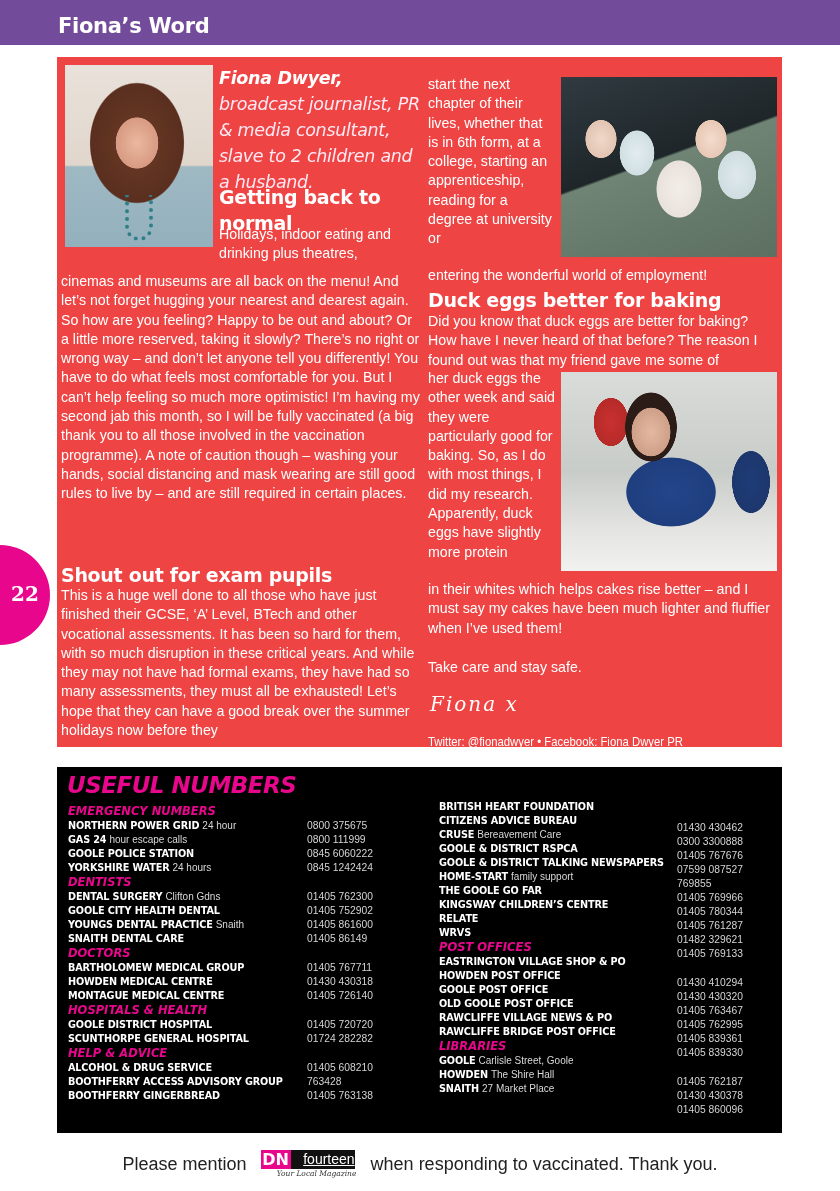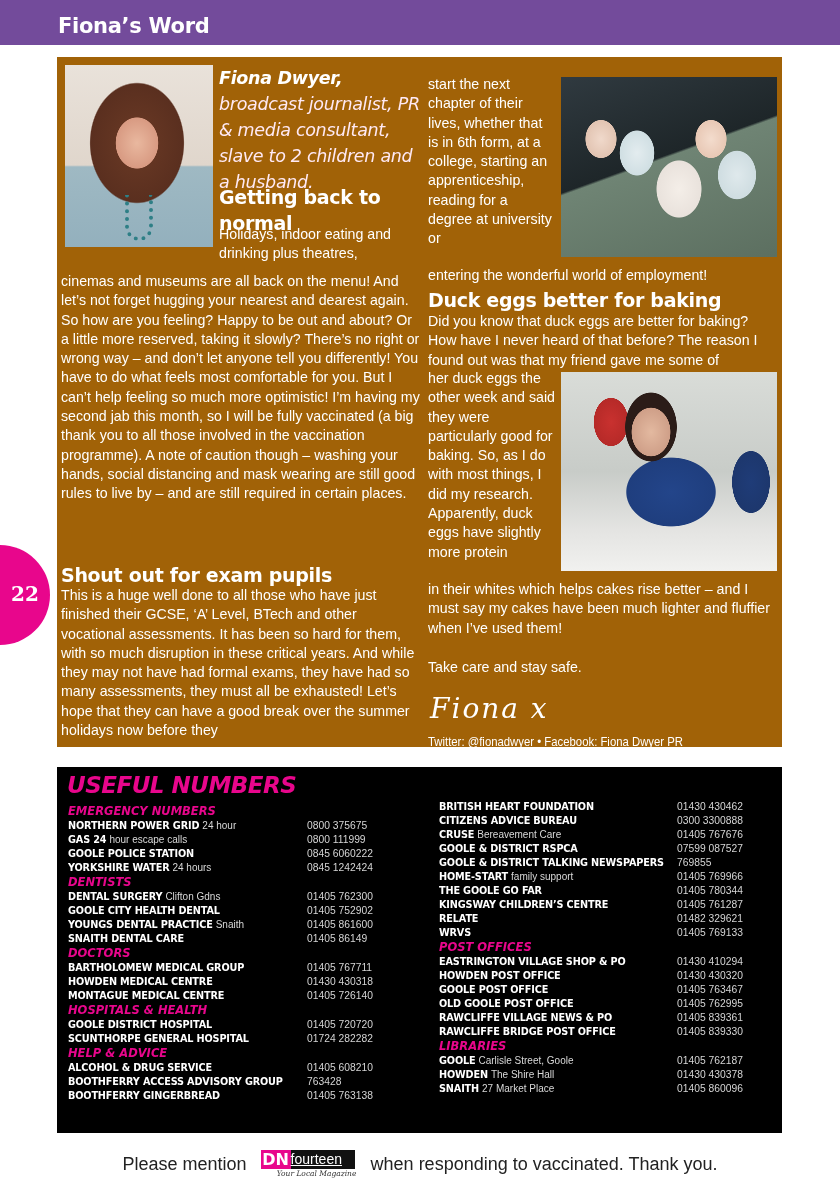--- a/index.html
+++ b/index.html
@@ -2,21 +2,21 @@
 <html><head>
 <meta charset="utf-8">
 <style>
   * { box-sizing: border-box; margin: 0; padding: 0; }
   html, body { width: 840px; height: 1191px; background: #ffffff; overflow: hidden; }
   body { position: relative; font-family: "Liberation Sans", "DejaVu Sans", sans-serif; }
 
   .header-band { position: absolute; left: 0; top: 0; width: 840px; height: 45px; background: #734b9b; }
   .header-title { position: absolute; left: 58px; top: 14px; color: #fff; font-family: "DejaVu Sans", sans-serif; font-weight: bold; font-size: 21px; letter-spacing: -0.3px; }
 
-  .pink-panel { position: absolute; left: 57px; top: 57px; width: 725px; height: 690px; background: #a16207; color: #fff; }
+  .pink-panel { position: absolute; left: 57px; top: 57px; width: 725px; height: 690px; background: #ef4444; color: #fff; }
   .col-left { position: absolute; left: 4px; top: 0; width: 356px; height: 690px; }
   .col-right { position: absolute; left: 371px; top: 0; width: 350px; height: 544px; margin-top: 13px; }
 
   .photo-fiona { position: absolute; left: 4px; top: 8px; width: 148px; height: 182px;
     background: radial-gradient(ellipse 30px 36px at 72px 78px, #e9b89f 0%, #d89a82 70%, transparent 72%),
                 radial-gradient(ellipse 58px 74px at 72px 78px, #6b3a25 0%, #5a2f1f 80%, transparent 82%),
                 linear-gradient(180deg, #e9e2da 0%, #e0d6cc 55%, #9fb9c3 56%, #93b0bd 100%); }
   .photo-necklace { position: absolute; left: 60px; top: 130px; width: 28px; height: 46px; border: 4px dotted #2e7f86; border-top: none; border-radius: 0 0 14px 14px; }
 
   .bio { position: absolute; left: 158px; top: 8px; width: 205px; font-size: 17.5px; line-height: 26px; font-style: italic; font-weight: 300; color: #ffe9f4; font-family: "DejaVu Sans", sans-serif; letter-spacing: -0.3px; }
@@ -48,44 +48,44 @@
   .photo-exam { position: absolute; left: 133px; top: 302px; width: 216px; height: 199px;
     background:
       radial-gradient(ellipse 24px 30px at 90px 60px, #e3b9a0 0%, #cf9f88 80%, transparent 82%),
       radial-gradient(ellipse 30px 40px at 90px 55px, #2b1c18 0%, #2b1c18 85%, transparent 87%),
       radial-gradient(ellipse 52px 40px at 110px 120px, #23458a 0%, #1f3e7e 85%, transparent 87%),
       radial-gradient(ellipse 20px 28px at 50px 50px, #c9312f 0%, #b62a28 85%, transparent 87%),
       radial-gradient(ellipse 22px 36px at 190px 110px, #1f3c78 0%, #1d376d 85%, transparent 87%),
       linear-gradient(180deg, #d9dcd8 0%, #c8ccc8 50%, #e3e3e1 78%, #f1f1ef 100%); }
   .p3c { position: absolute; left: 0; top: 510px; width: 350px; }
   .p3d { position: absolute; left: 0; top: 588px; width: 350px; }
-  .signature { position: absolute; left: 2px; top: 622px; font-family: "DejaVu Serif", serif; font-style: italic; font-size: 28px; color: #fff; letter-spacing: 2px; }
+  .signature { position: absolute; left: 2px; top: 622px; font-family: "DejaVu Serif", serif; font-style: italic; font-size: 20px; color: #fff; letter-spacing: 2px; }
   .social { position: absolute; left: 0; top: 664px; width: 350px; font-size: 13.2px; color: #fff; font-family: "Liberation Sans", sans-serif; transform: scaleX(0.86); transform-origin: left; white-space: nowrap; }
 
   .page-num { position: absolute; left: -50px; top: 545px; width: 100px; height: 100px; border-radius: 50%; background: #e8068c; }
   .page-num-text { position: absolute; left: 10px; top: 582px; width: 30px; text-align: center; color: #fff; font-family: "DejaVu Serif", serif; font-weight: bold; font-size: 20px; }
 
   .black-panel { position: absolute; left: 57px; top: 767px; width: 725px; height: 366px; background: #000; color: #fff; }
   .un-title { position: absolute; left: 10px; top: 5px; font-family: "DejaVu Sans", sans-serif; font-weight: bold; font-style: italic; font-size: 23px; color: #e8068c; letter-spacing: -0.5px; }
   .un-col { position: absolute; width: 320px; }
   .un-col-left { left: 11px; top: 37px; }
   .un-col-right { left: 382px; top: 33px; }
   .cat { font-family: "DejaVu Sans", sans-serif; font-weight: bold; font-style: italic; color: #e8068c; font-size: 11.5px; line-height: 15px; }
   .entry { position: relative; height: 14px; font-size: 10.2px; line-height: 14px; white-space: nowrap; }
   .entry .name { font-weight: bold; color: #fff; font-family: "DejaVu Sans", sans-serif; font-size: 9.7px; letter-spacing: -0.15px; }
   .entry .note { color: #d8d8d8; font-weight: normal; margin-left: 3px; font-size: 10px; }
   .entry .phone { position: absolute; top: 0; color: #d5d5d5; font-size: 10.3px; }
   .un-col-left .entry .phone { left: 239px; }
-  .un-col-right .entry .phone { left: 238px; }
+  .un-col-right .entry .phone { left: 238px; margin-top: 21px; }
 
   .footer-line { position: absolute; left: 0; top: 1148px; width: 840px; text-align: center; font-size: 18px; color: #222; }
   .footer-line span { vertical-align: middle; }
   .logo { display: inline-block; vertical-align: middle; position: relative; width: 96px; height: 32px; margin: 0 9px; }
   .logo-dn { position: absolute; left: 0; top: 2px; width: 30px; height: 19px; background: #e8068c; color: #fff; font-weight: bold; font-size: 16px; line-height: 19px; text-align: center; font-family: "DejaVu Sans", sans-serif; }
-  .logo-fourteen { position: absolute; left: 30px; top: 2px; width: 64px; height: 19px; background: #111; color: #fff; font-size: 14px; line-height: 19px; text-align: left; text-decoration: underline; }
+  .logo-fourteen { position: absolute; left: 30px; top: 2px; width: 64px; height: 19px; background: #111; color: #fff; font-size: 14px; line-height: 19px; text-align: right; text-decoration: underline; }
   .logo-tag { position: absolute; left: 16px; top: 21px; width: 80px; font-size: 7.5px; font-style: italic; color: #333; text-align: center; font-family: "DejaVu Serif", serif; }
 </style>
 </head>
 <body>
 
 <div class="header-band"></div>
 <div class="header-title">Fiona’s Word</div>
 
 <div class="page-num"></div>
 <div class="page-num-text">22</div>

